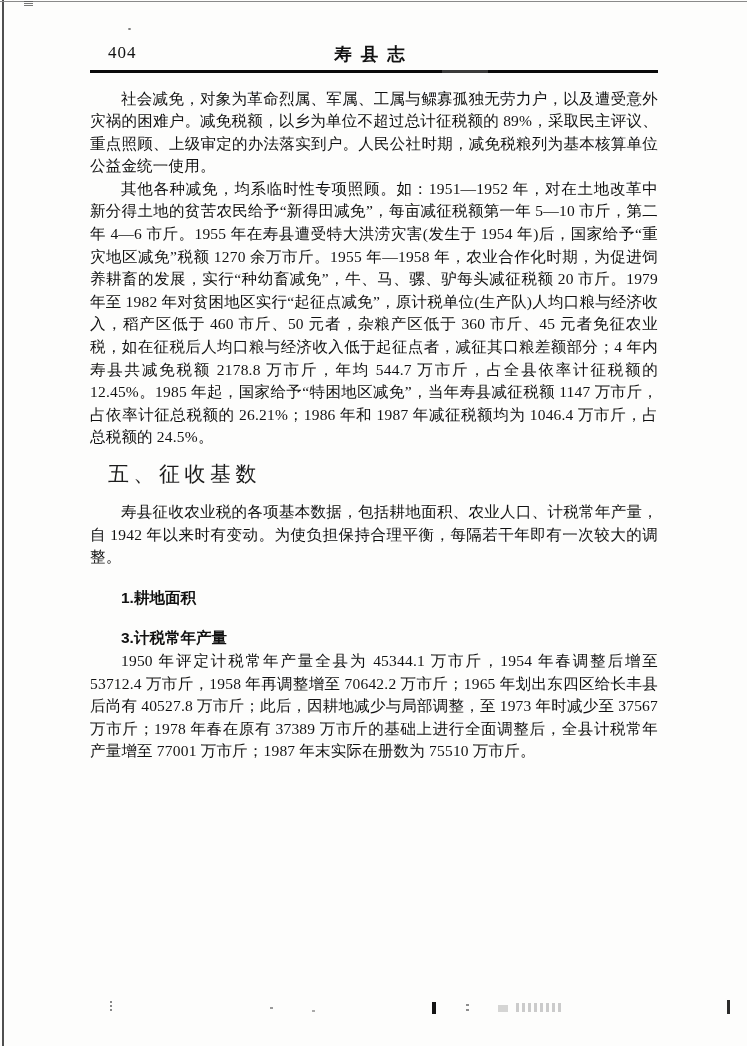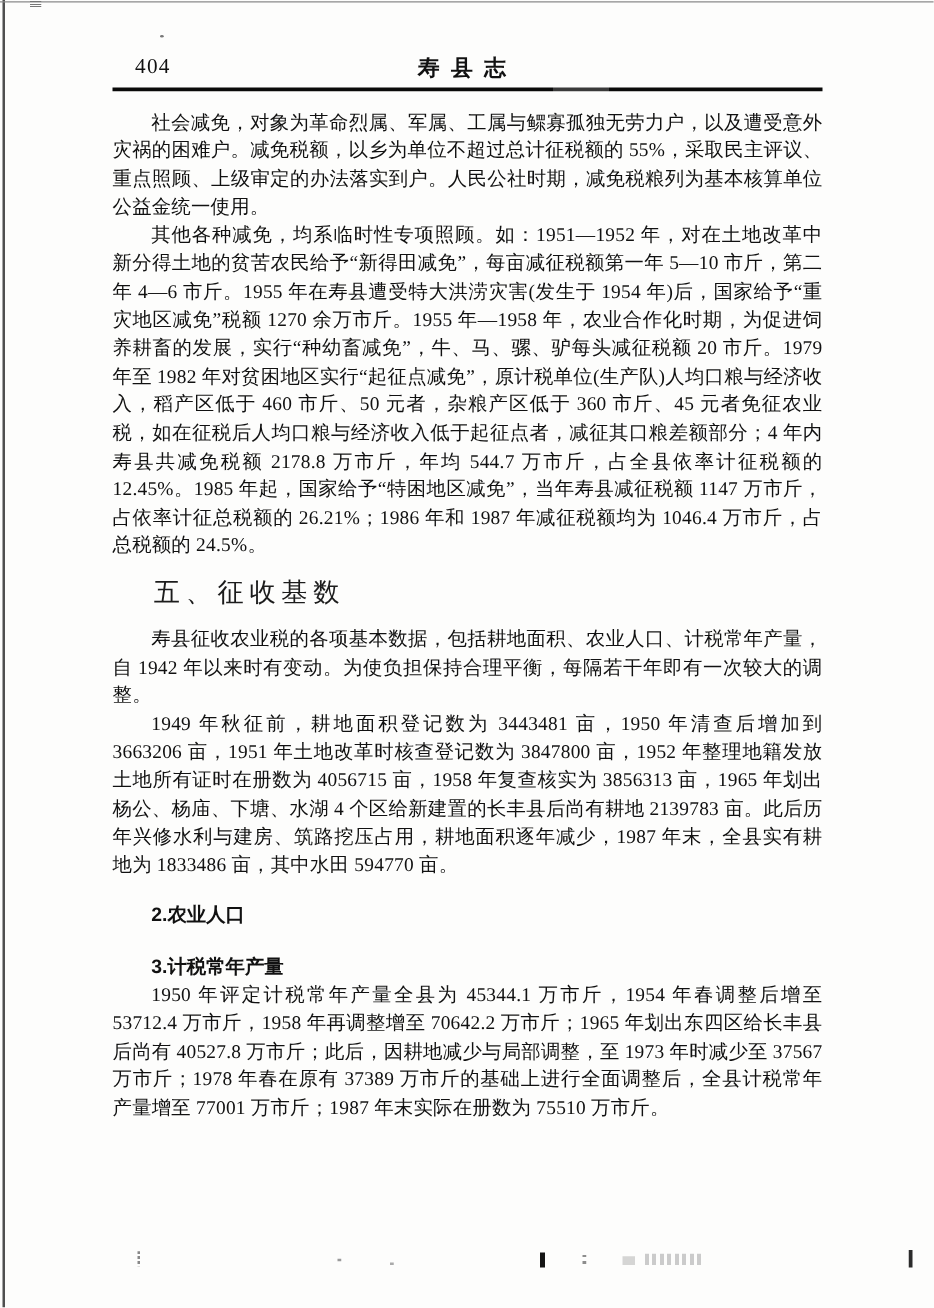--- a/index.html
+++ b/index.html
@@ -78,21 +78,21 @@
     margin: 0;
     font-size: 15.5px;
     line-height: 22.6px;
     text-align: justify;
     text-indent: 2em;
     letter-spacing: 0.2px;
   }
   .para-first { margin-top: 15px !important; }
 
   .section-heading {
-    margin: 11px 0 13px 33px;
+    margin: 11px 0 13px 18px;
     font-size: 21px;
     font-weight: normal;
     letter-spacing: 4.5px;
     color: #1c1c1c;
     font-family: "Liberation Serif", "DejaVu Serif", serif;
   }
 
   .sub-heading {
     margin: 18px 0 0 0;
     font-size: 15.5px;
@@ -126,31 +126,30 @@
 <div class="page">
 
   <div class="header-row">
     <span class="page-number">404</span>
     <span class="book-title">寿县志</span>
   </div>
   <div class="header-rule"></div>
 
   <div class="bodytext">
 
-    <p class="para-first">社会减免，对象为革命烈属、军属、工属与鳏寡孤独无劳力户，以及遭受意外灾祸的困难户。减免税额，以乡为单位不超过总计征税额的 55%，采取民主评议、重点照顾、上级审定的办法落实到户。人民公社时期，减免税粮列为基本核算单位公益金统一使用。</p>
+    <p class="para-first">社会减免，对象为革命烈属、军属、工属与鳏寡孤独无劳力户，以及遭受意外灾祸的困难户。减免税额，以乡为单位不超过总计征税额的 89%，采取民主评议、重点照顾、上级审定的办法落实到户。人民公社时期，减免税粮列为基本核算单位公益金统一使用。</p>
 
     <p>其他各种减免，均系临时性专项照顾。如：1951—1952 年，对在土地改革中新分得土地的贫苦农民给予“新得田减免”，每亩减征税额第一年 5—10 市斤，第二年 4—6 市斤。1955 年在寿县遭受特大洪涝灾害(发生于 1954 年)后，国家给予“重灾地区减免”税额 1270 余万市斤。1955 年—1958 年，农业合作化时期，为促进饲养耕畜的发展，实行“种幼畜减免”，牛、马、骡、驴每头减征税额 20 市斤。1979 年至 1982 年对贫困地区实行“起征点减免”，原计税单位(生产队)人均口粮与经济收入，稻产区低于 460 市斤、50 元者，杂粮产区低于 360 市斤、45 元者免征农业税，如在征税后人均口粮与经济收入低于起征点者，减征其口粮差额部分；4 年内寿县共减免税额 2178.8 万市斤，年均 544.7 万市斤，占全县依率计征税额的 12.45%。1985 年起，国家给予“特困地区减免”，当年寿县减征税额 1147 万市斤，占依率计征总税额的 26.21%；1986 年和 1987 年减征税额均为 1046.4 万市斤，占总税额的 24.5%。</p>
 
     <h2 class="section-heading">五、征收基数</h2>
 
     <p>寿县征收农业税的各项基本数据，包括耕地面积、农业人口、计税常年产量，自 1942 年以来时有变动。为使负担保持合理平衡，每隔若干年即有一次较大的调整。</p>
 
-    <p>1949 年秋征前，耕地面积登记数为 3443481 亩，1950 年清查后增加到 3663206 亩，1951 年土地改革时核查登记数为 3847800 亩，1952 年整理地籍发放土地所有证时在册数为 4056715 亩，1958 年复查核实为 3856313 亩，1965 年划出杨公、杨庙、下塘、水湖 4 个区给新建置的长丰县后尚有耕地 2139783 亩。此后历年兴修水利与建房、筑路挖压占用，耕地面积逐年减少，1987 年末，全县实有耕地为 1833486 亩，其中水田 594770 亩。</p>
+    <h3 class="sub-heading">1.耕地面积</h3>
 
-    <h3 class="sub-heading">2.农业人口</h3>
 
     <h3 class="sub-heading">3.计税常年产量</h3>
     <p>1950 年评定计税常年产量全县为 45344.1 万市斤，1954 年春调整后增至 53712.4 万市斤，1958 年再调整增至 70642.2 万市斤；1965 年划出东四区给长丰县后尚有 40527.8 万市斤；此后，因耕地减少与局部调整，至 1973 年时减少至 37567 万市斤；1978 年春在原有 37389 万市斤的基础上进行全面调整后，全县计税常年产量增至 77001 万市斤；1987 年末实际在册数为 75510 万市斤。</p>
 
   </div>
 </div>
 
 <div class="artifact art-1"></div>
 <div class="artifact art-2"></div>
 <div class="artifact art-3"></div>

